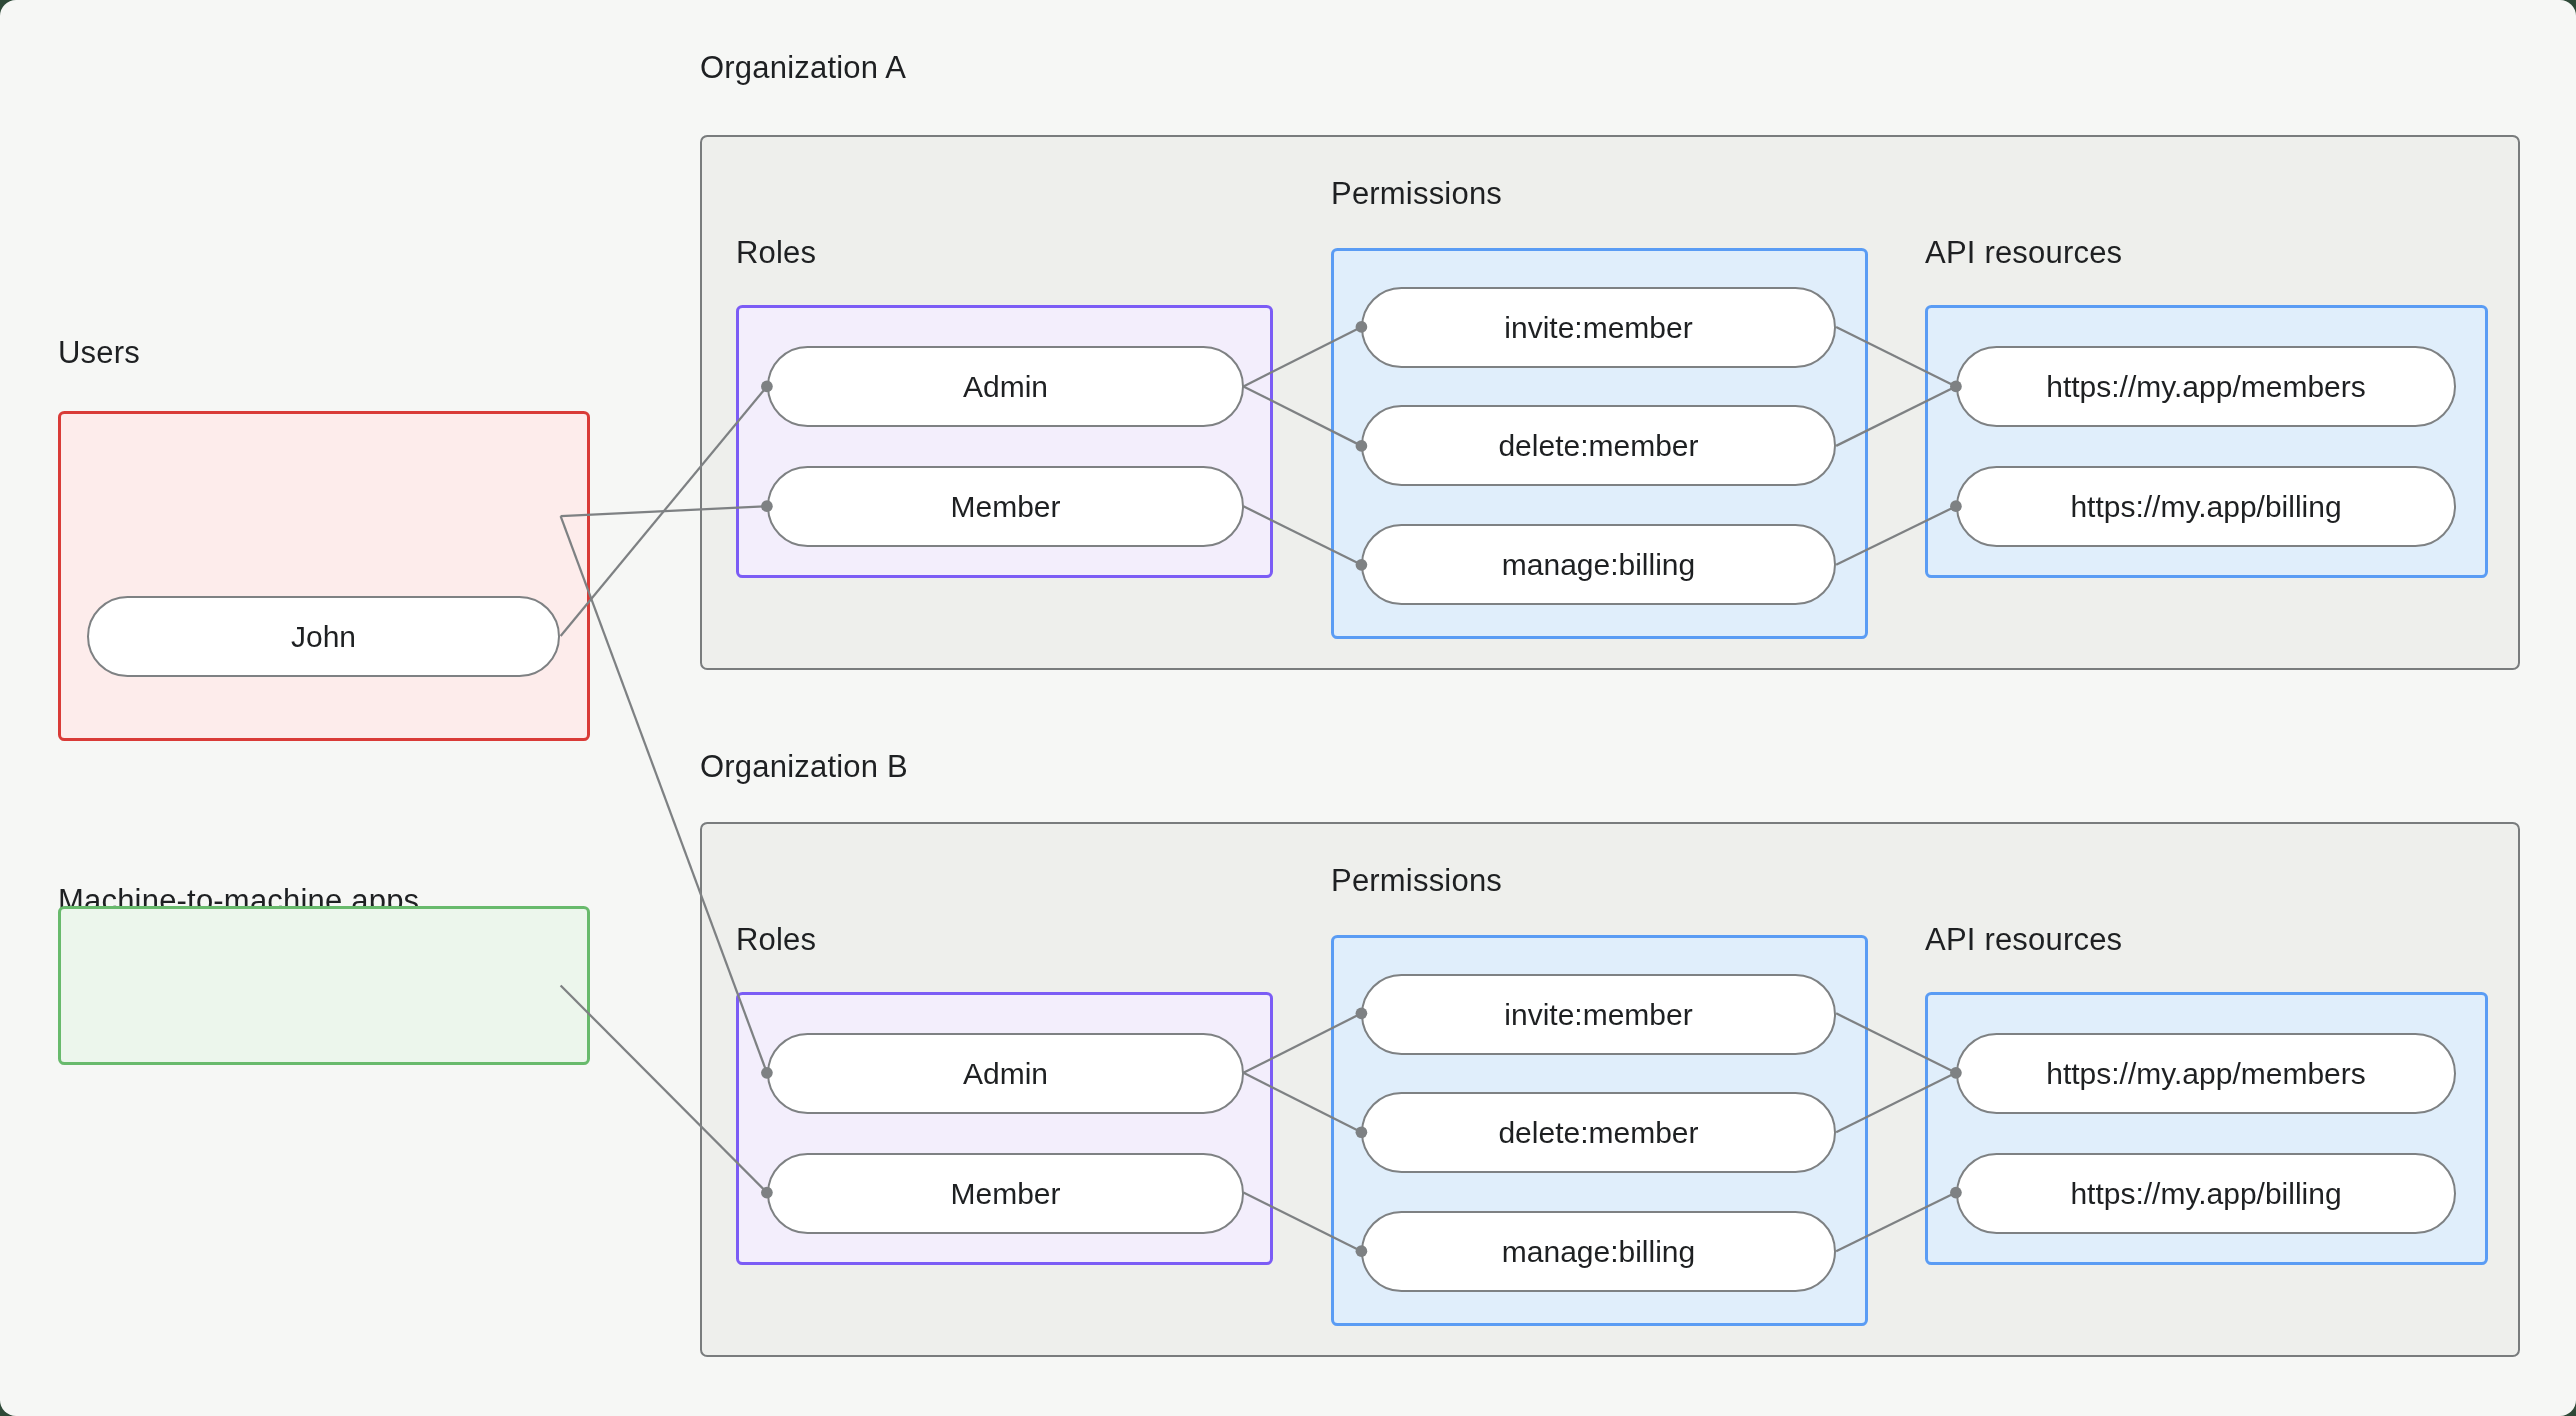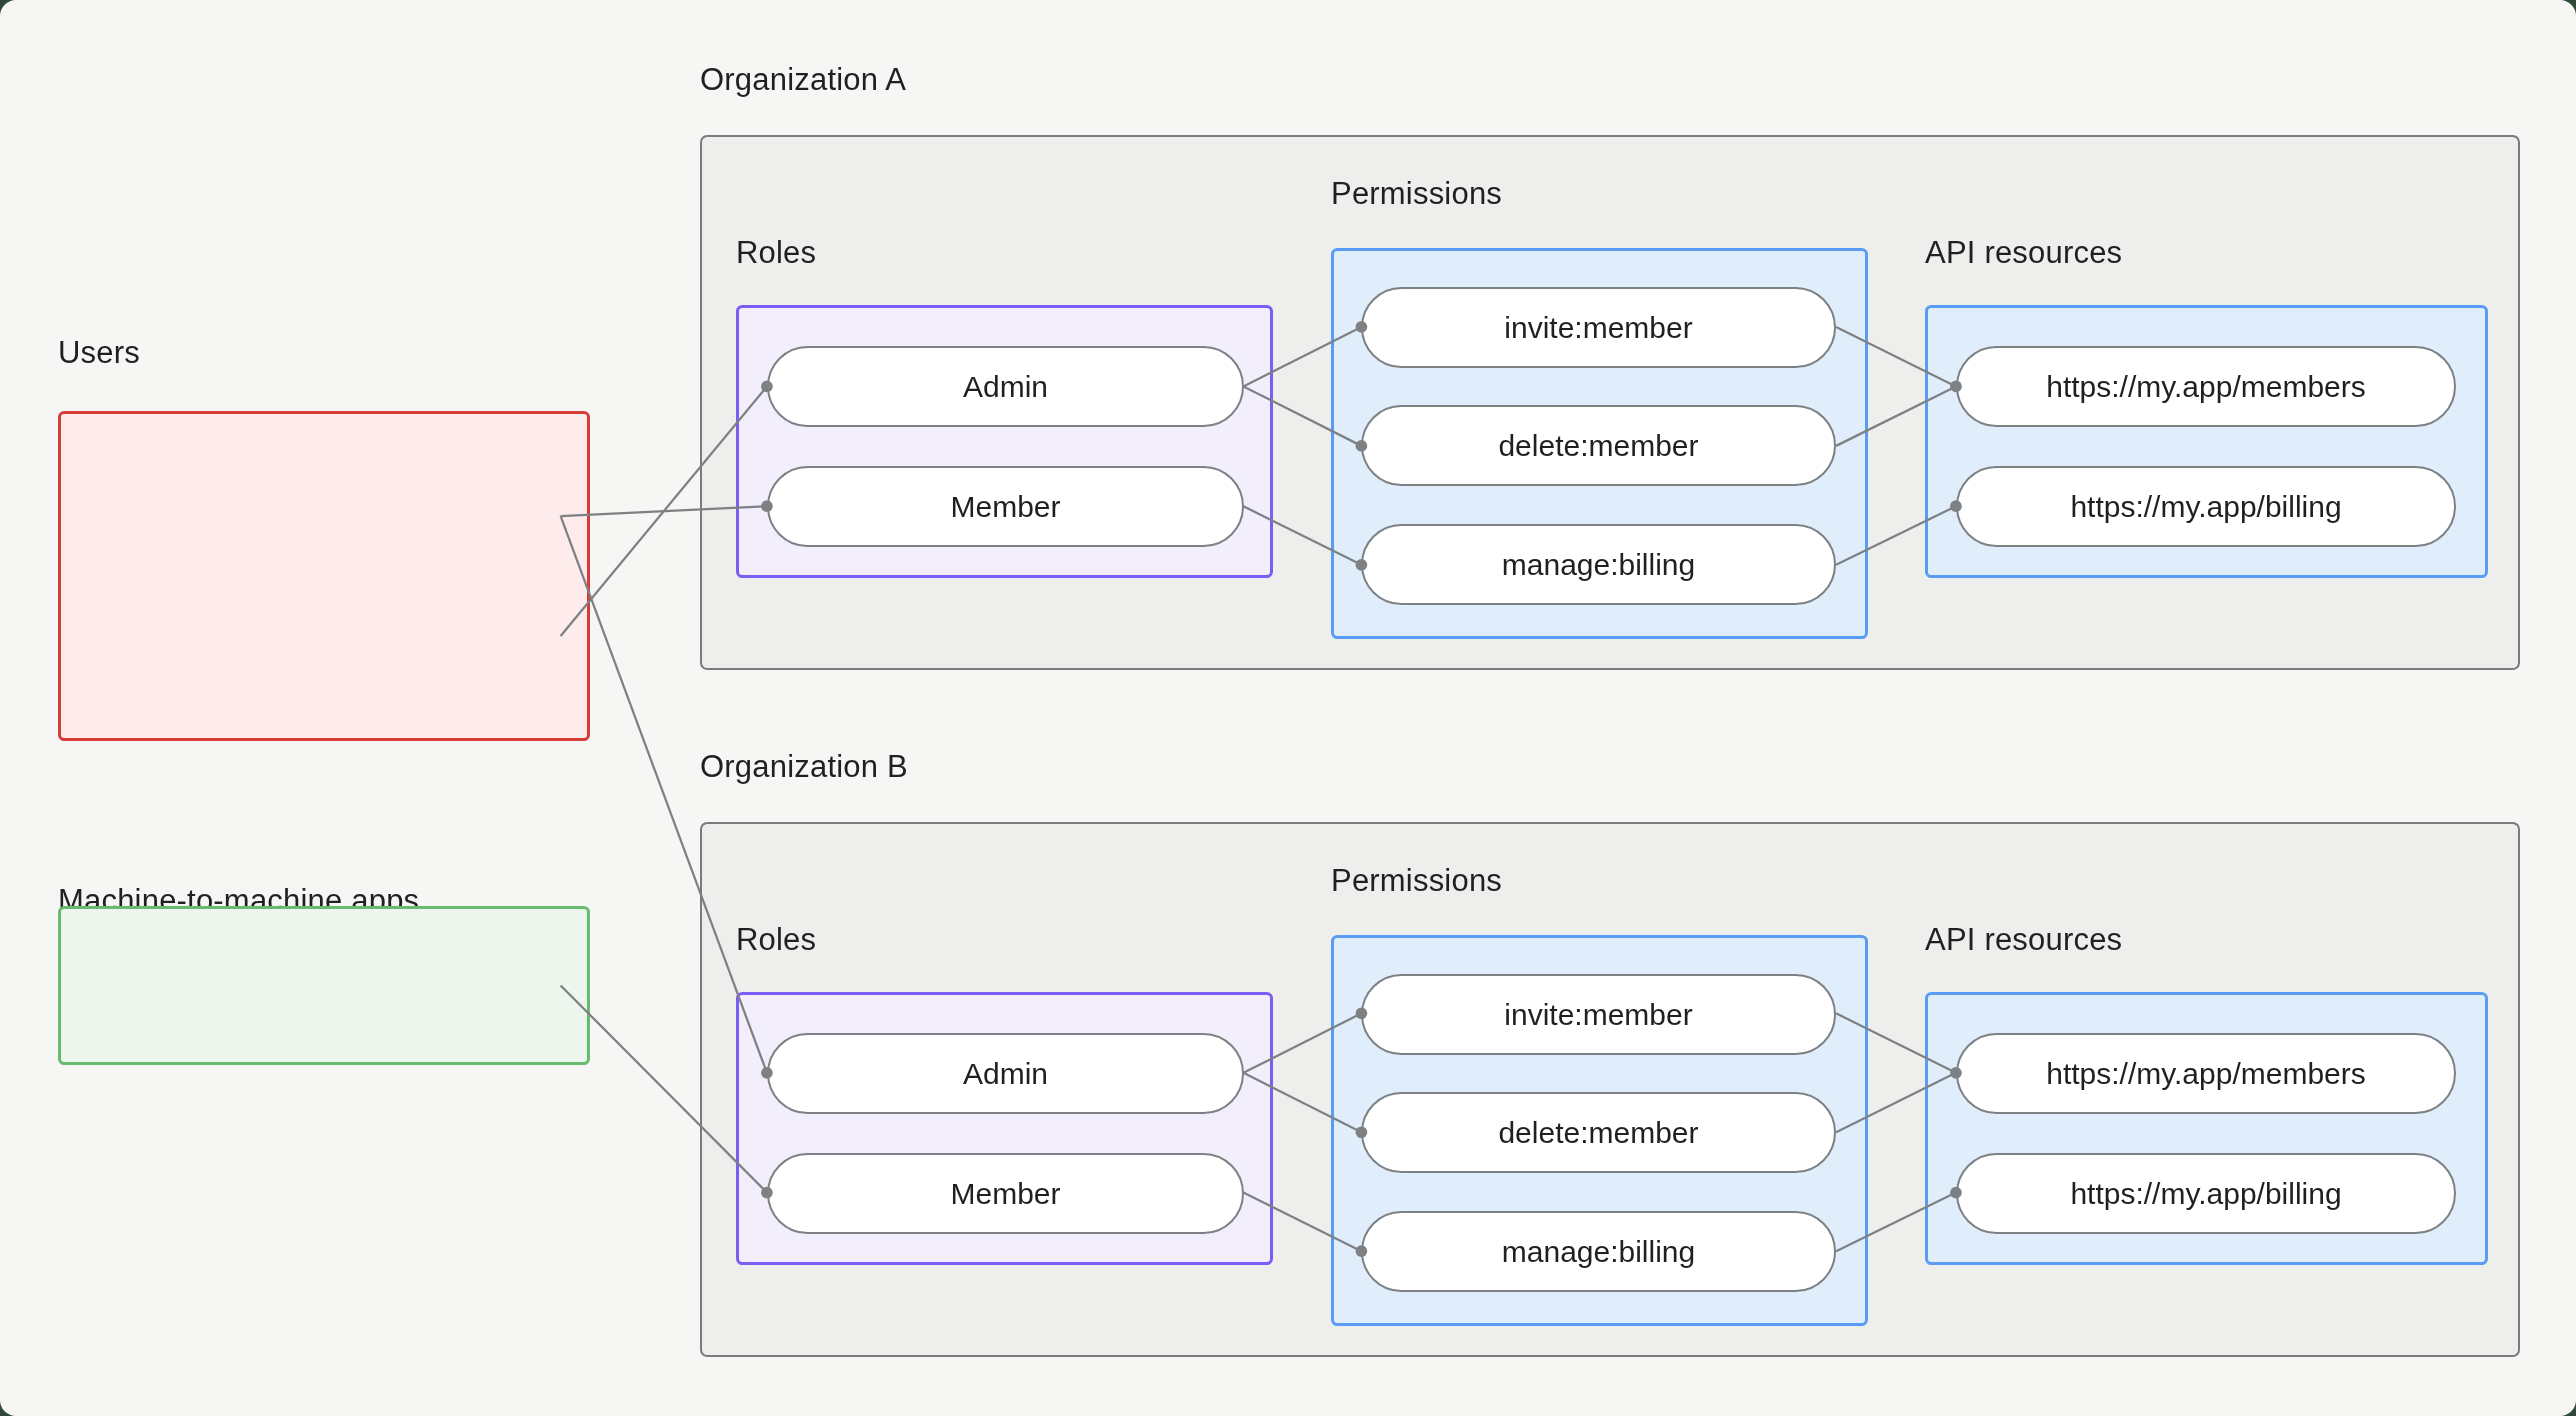--- a/index.html
+++ b/index.html
@@ -28,26 +28,29 @@
   .org-wrap { position:absolute; left:0; width:100%; height:0; }
   #edge-layer { position:absolute; left:0; top:0; z-index:10; pointer-events:none; }
 </style>
 </head>
 <body>
 
 <div id="canvas">
 
   <div class="label" style="left:58px; top:336px">Users</div>
   <div class="group users" style="left:58px; top:411px; width:532px; height:330px"></div>
+  <div class="pill" style="left:87px; top:596px; width:473px; height:81px">
+    <span>John</span>
+  </div>
 
   <div class="label" style="left:58px; top:884px">Machine-to-machine apps</div>
   <div class="group m2m" style="left:58px; top:906px; width:532px; height:159px"></div>
 
   <div class="org-wrap" style="top:0">
-    <div class="label" style="left:700px; top:63px">Organization A</div>
+    <div class="label" style="left:700px; top:51px">Organization A</div>
     <div class="group org" style="left:700px; top:135px; width:1820px; height:535px"></div>
 
     <div class="label" style="left:736px; top:236px">Roles</div>
     <div class="group roles" style="left:736px; top:305px; width:537px; height:273px"></div>
     <div class="pill" style="left:767px; top:346px; width:477px; height:81px">
       <span>Admin</span>
     </div>
     <div class="pill" style="left:767px; top:466px; width:477px; height:81px">
       <span>Member</span>
     </div>

